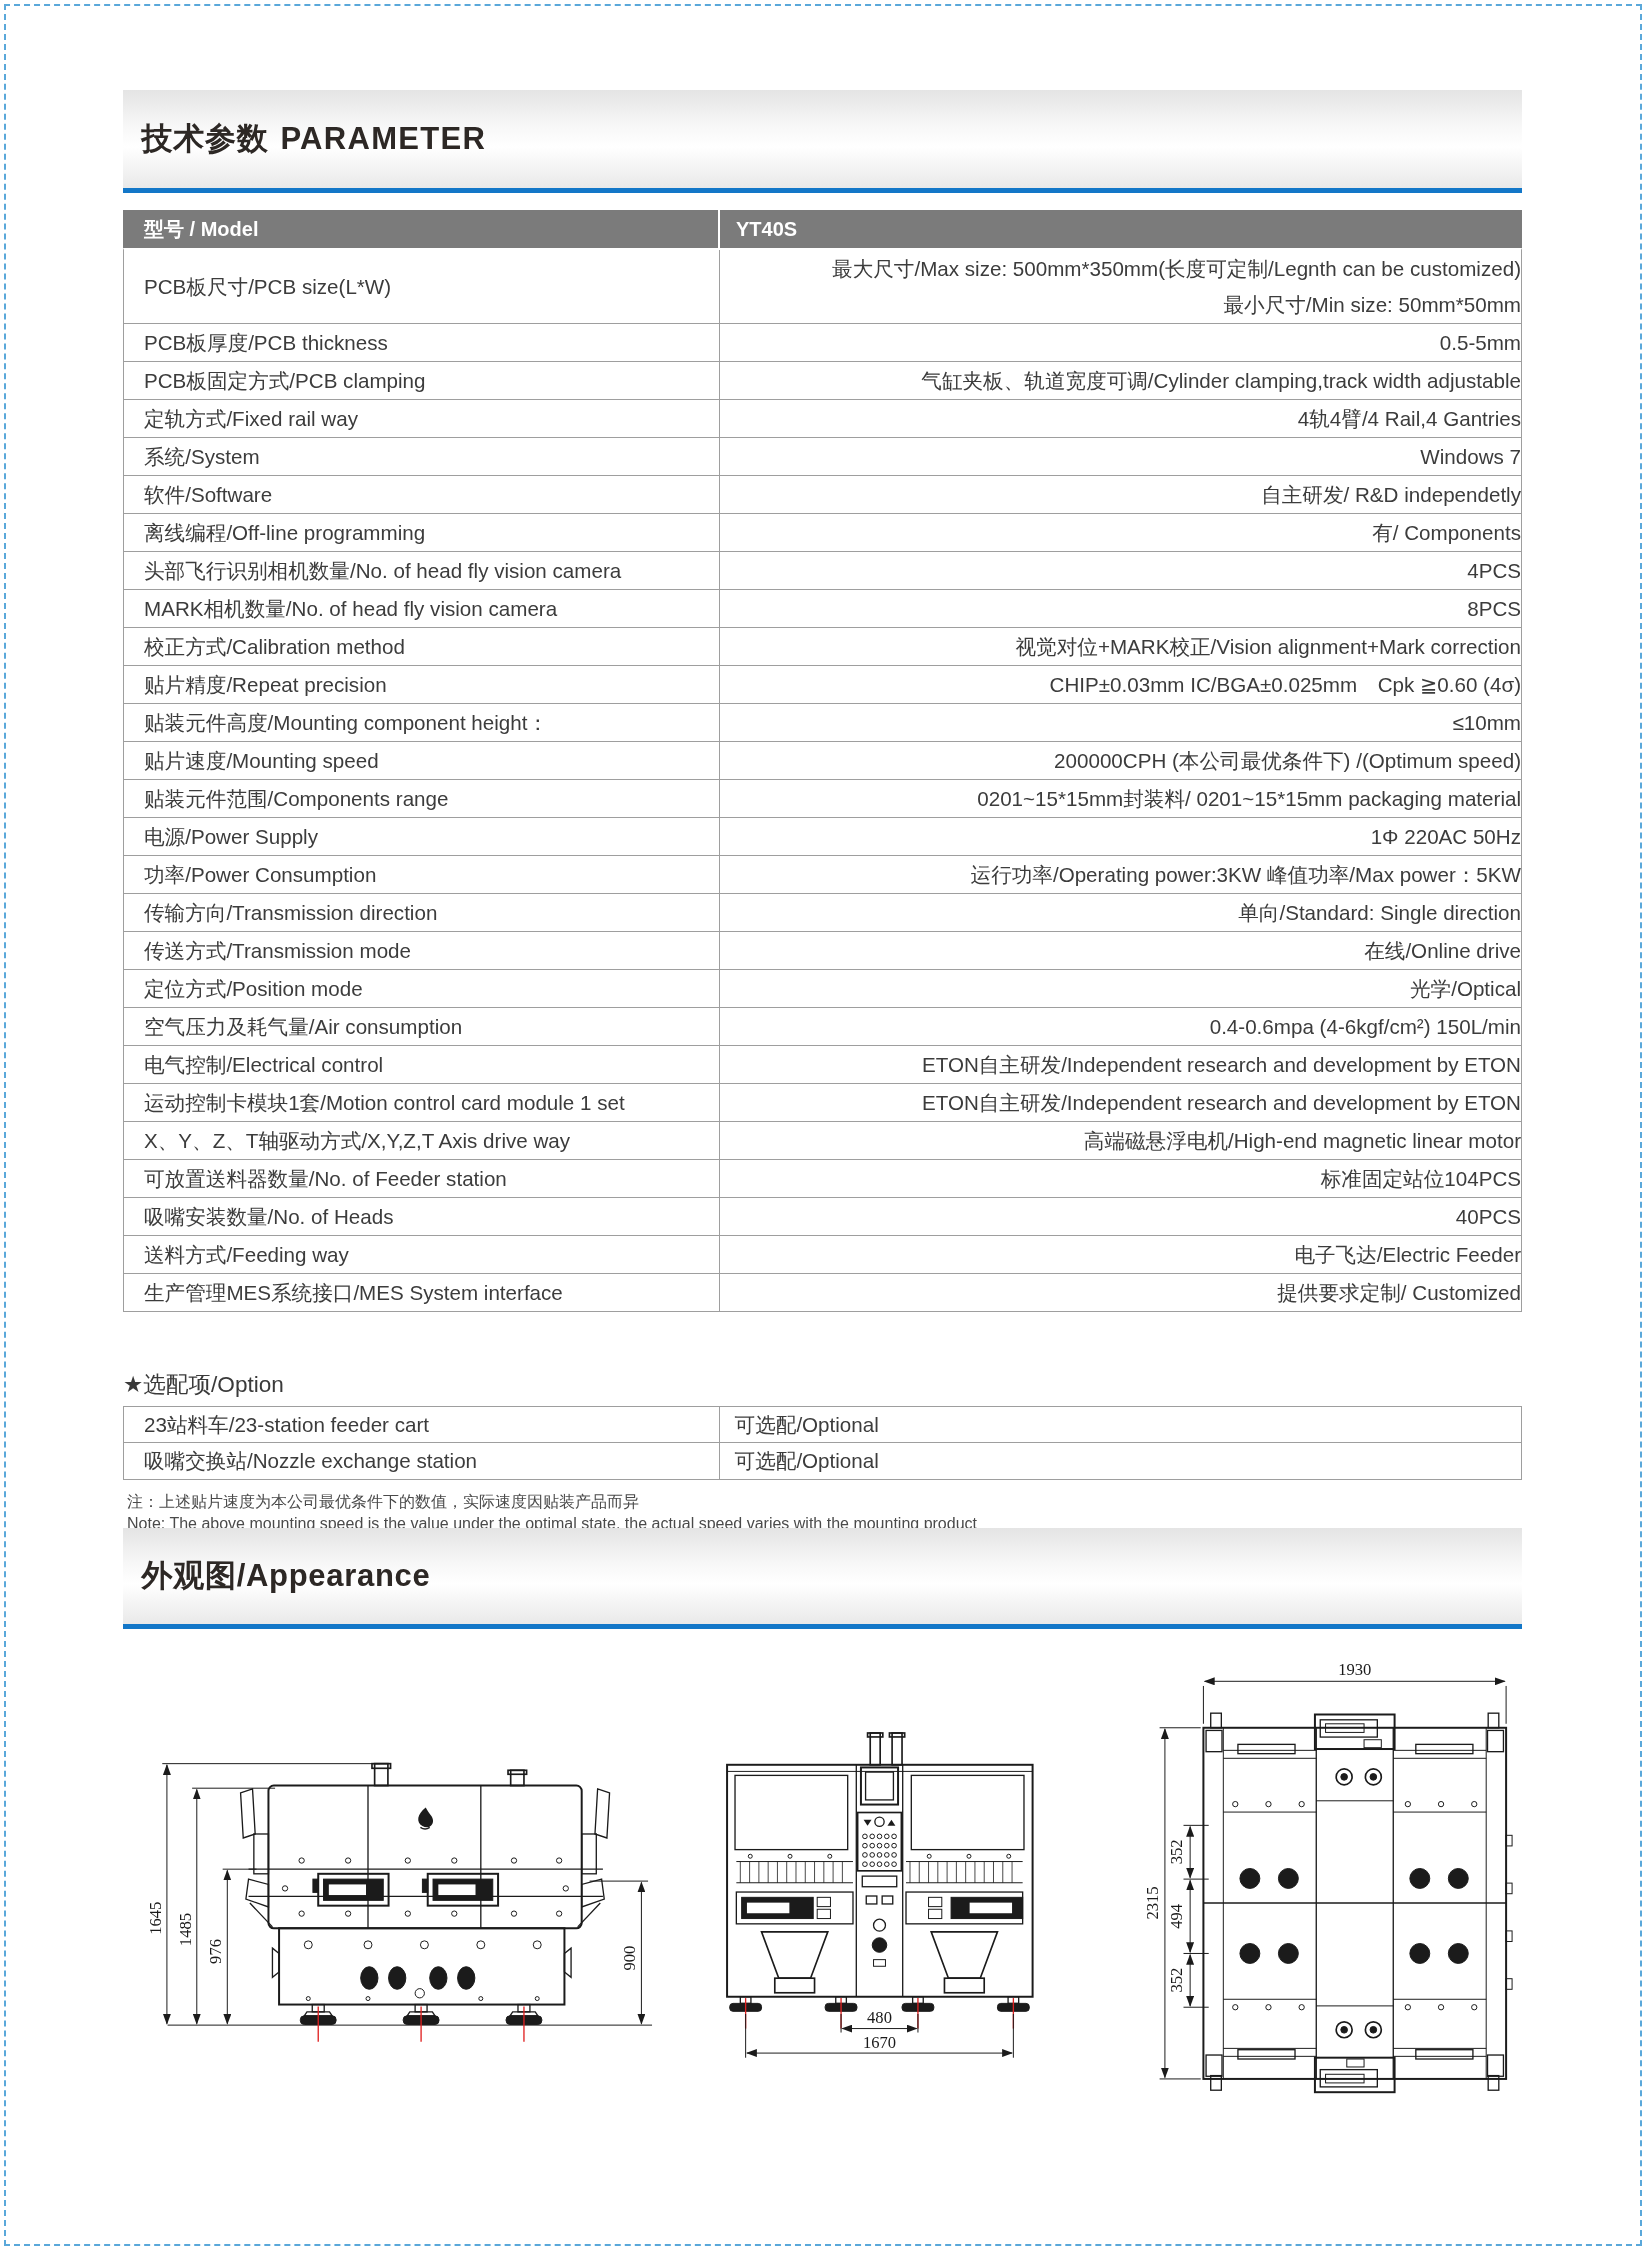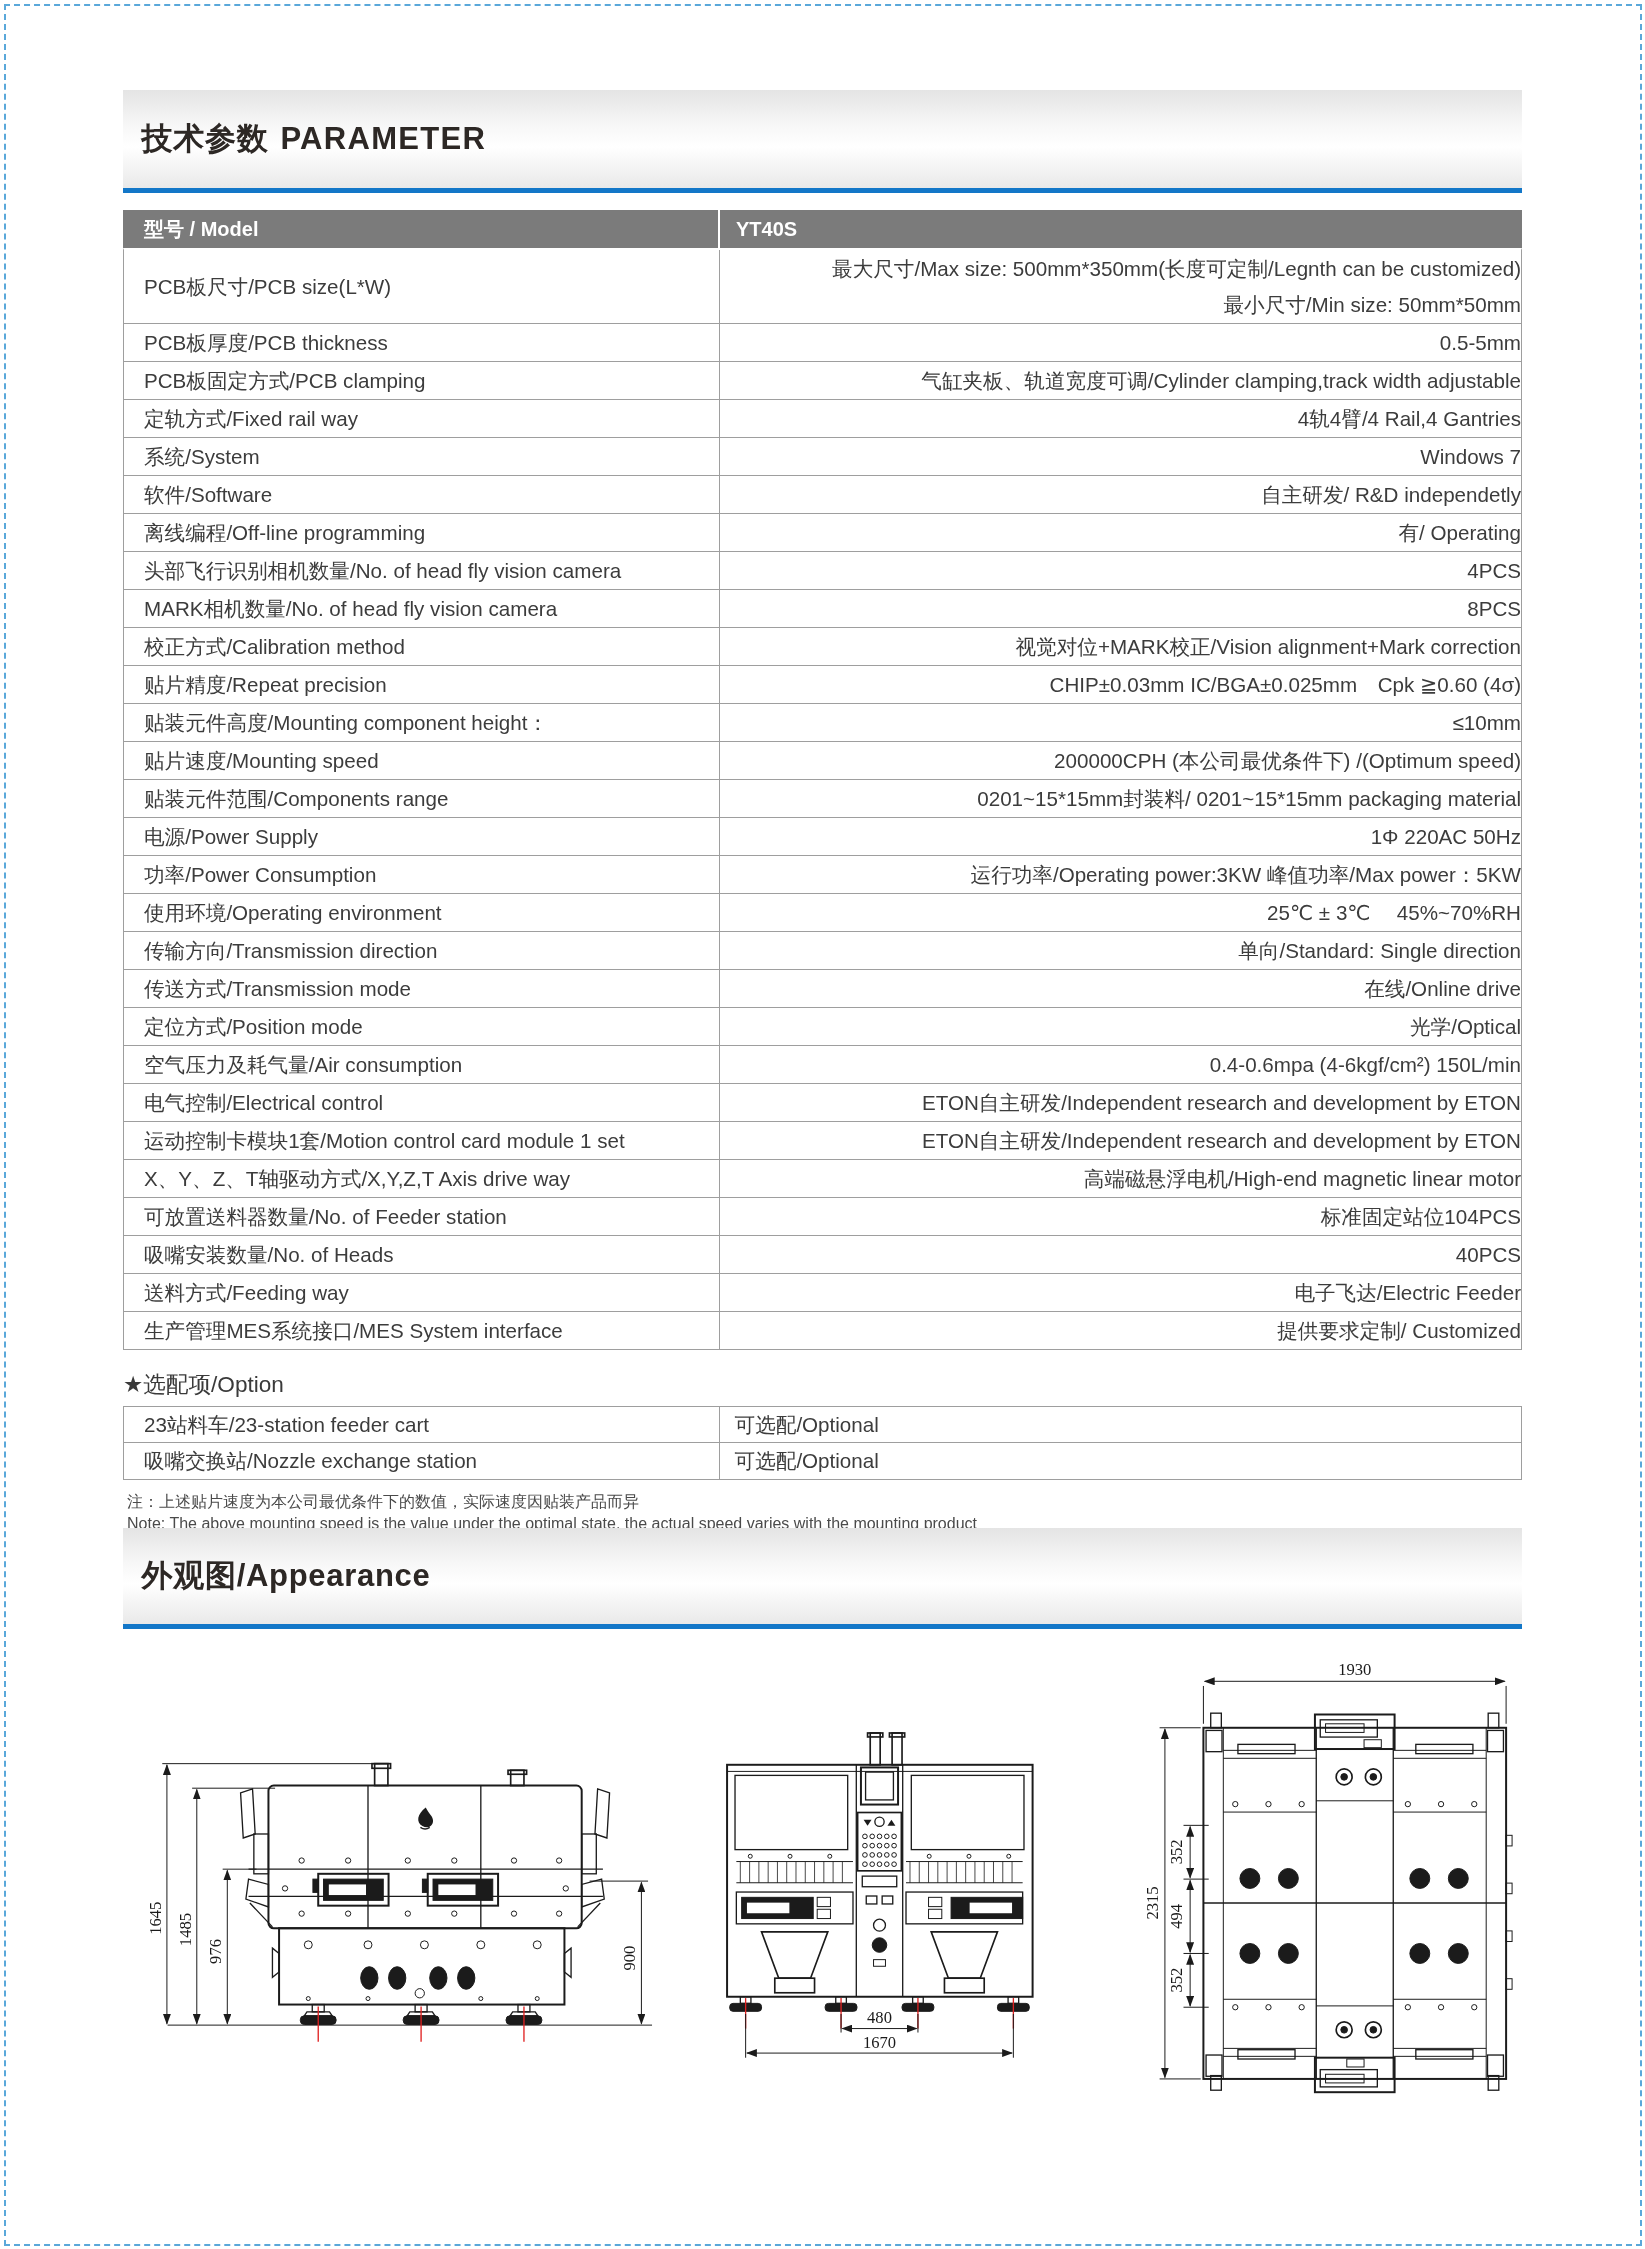--- a/index.html
+++ b/index.html
@@ -95,21 +95,21 @@
       </div>
       <div class="spec-row" style="height: 38px;">
         <div class="lbl">软件/Software</div>
         <div class="val">
           <div>自主研发/ R&amp;D independetly</div>
         </div>
       </div>
       <div class="spec-row" style="height: 38px;">
         <div class="lbl">离线编程/Off-line programming</div>
         <div class="val">
-          <div>有/ Operating</div>
+          <div>有/ Components</div>
         </div>
       </div>
       <div class="spec-row" style="height: 38px;">
         <div class="lbl">头部飞行识别相机数量/No. of head fly vision camera</div>
         <div class="val">
           <div>4PCS</div>
         </div>
       </div>
       <div class="spec-row" style="height: 38px;">
         <div class="lbl">MARK相机数量/No. of head fly vision camera</div>
@@ -150,26 +150,20 @@
       <div class="spec-row" style="height: 38px;">
         <div class="lbl">电源/Power Supply</div>
         <div class="val">
           <div>1Φ  220AC  50Hz</div>
         </div>
       </div>
       <div class="spec-row" style="height: 38px;">
         <div class="lbl">功率/Power Consumption</div>
         <div class="val">
           <div>运行功率/Operating power:3KW  峰值功率/Max power：5KW</div>
-        </div>
-      </div>
-      <div class="spec-row" style="height: 38px;">
-        <div class="lbl">使用环境/Operating environment</div>
-        <div class="val">
-          <div>25℃ ± 3℃　 45%~70%RH</div>
         </div>
       </div>
       <div class="spec-row" style="height: 38px;">
         <div class="lbl">传输方向/Transmission direction</div>
         <div class="val">
           <div>单向/Standard: Single direction</div>
         </div>
       </div>
       <div class="spec-row" style="height: 38px;">
         <div class="lbl">传送方式/Transmission mode</div>

